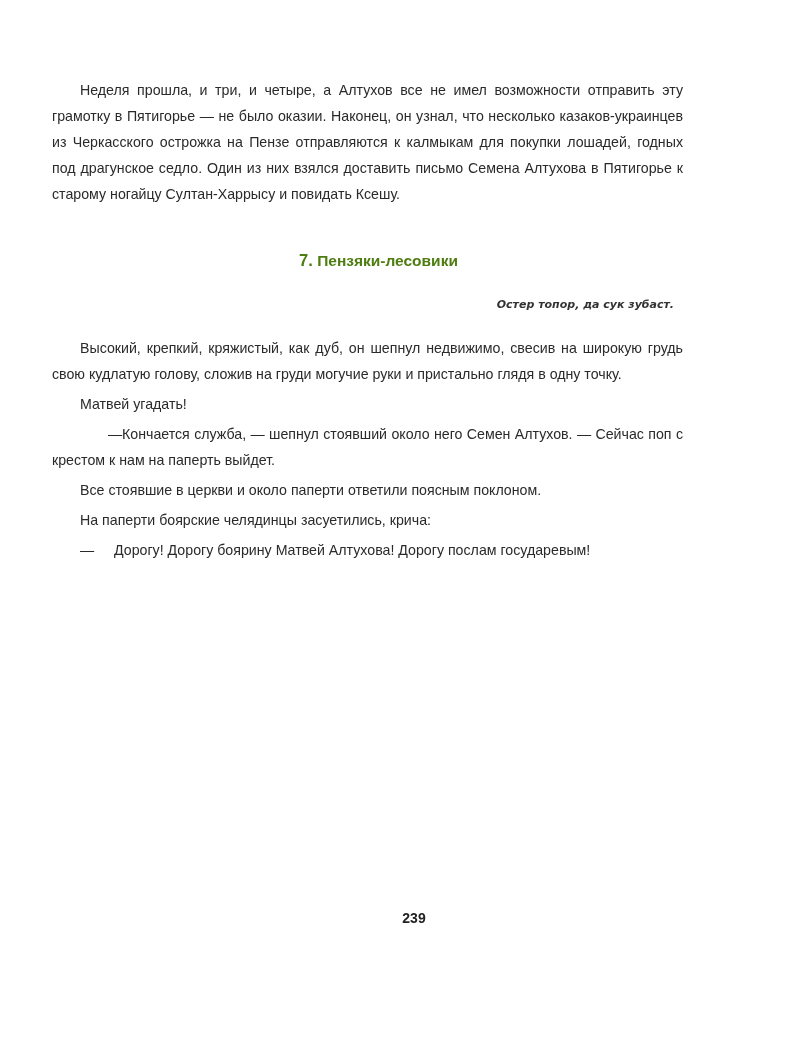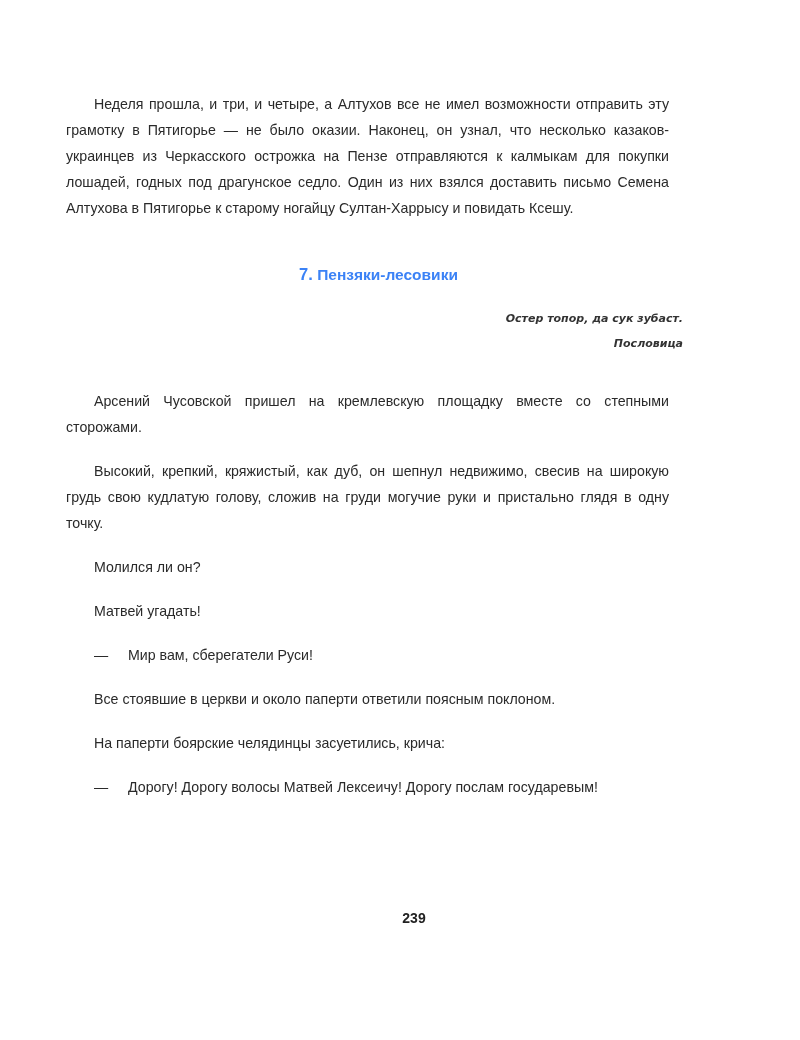--- a/index.html
+++ b/index.html
@@ -2,33 +2,33 @@
 <html><head>
 <meta charset="utf-8">
 <style>
   html, body { margin: 0; padding: 0; background: #ffffff; }
   body { width: 800px; height: 1040px; position: relative; overflow: hidden; }
   .page {
     position: absolute; left: 48px; top: 73px; width: 639px;
     font-family: "Liberation Sans", sans-serif;
     font-size: 14.2px; color: #2a2a2a; line-height: 26px;
   }
-  .p { margin: 18px; text-align: justify; text-indent: 28px; }
+  .p { margin: 4px; text-align: justify; text-indent: 28px; }
   .p.last { text-align-last: left; }
   .dash { display: inline-block; width: 34px; text-indent: 0; }
   .dash-wide { display: inline-block; width: 42px; }
   .chapter {
     margin: 0; text-align: center; font-weight: bold; font-size: 15.5px;
-    color: #3b82f6; margin-top: 40px; margin-bottom: 0; padding-left: 22px;
+    color: #4d7c0f; margin-top: 40px; margin-bottom: 0; padding-left: 22px;
   }
   .chapter .num { font-weight: bold; font-size: 16.5px; }
   .epigraph {
     text-align: right; font-style: italic; font-weight: bold;
     font-family: "DejaVu Sans", sans-serif; font-size: 11px; color: #333;
-    line-height: 25px; margin-top: 18px; margin-right: 4px;
+    line-height: 25px; margin-top: 18px; margin-right: 13px;
   }
   .spacer1 { height: 14px; }
   .page-number {
     position: absolute; left: 0; width: 800px; top: 910px;
     text-align: center; font-family: "Liberation Sans", sans-serif;
     font-weight: bold; font-size: 14px; color: #222;
     padding-left: 14px;
   }
 </style>
 </head>
@@ -37,37 +37,34 @@
 <div class="page">
   <p class="p last">Неделя прошла, и три, и четыре, а Алтухов все не имел возможности отправить эту грамотку в Пятигорье — не было оказии. Наконец, он узнал, что несколько казаков-украинцев из Черкасского острожка на Пензе отправляются к калмыкам для покупки лошадей, годных под драгунское седло. Один из них взялся доставить письмо Семена Алтухова в Пятигорье к старому ногайцу Султан-Харрысу и повидать Ксешу.</p>
 
   <h2 class="chapter">
     <span class="num">7.</span>
     <span>Пензяки-лесовики</span>
   </h2>
 
   <div class="epigraph">
     <div>Остер топор, да сук зубаст.</div>
-    <div>Пословица</div>
   </div>
 
   <div class="spacer1"></div>
 
-  <p class="p last">Арсений Чусовской пришел на кремлевскую площадку вместе со степными сторожами.</p>
   <p class="p last">Высокий, крепкий, кряжистый, как дуб, он шепнул недвижимо, свесив на широкую грудь свою кудлатую голову, сложив на груди могучие руки и пристально глядя в одну точку.</p>
-  <p class="p last">Молился ли он?</p>
   <p class="p last">Матвей угадать!</p>
 
+  <p class="p last">
+    <span class="dash-wide">—</span><span>Кончается служба, — шепнул стоявший около него Семен Алтухов. — Сейчас поп с крестом к нам на паперть выйдет.</span>
+  </p>
 
 
-  <p class="p last">
-    <span class="dash">—</span><span>Мир вам, сберегатели Руси!</span>
-  </p>
 
   <p class="p last">Все стоявшие в церкви и около паперти ответили поясным поклоном.</p>
   <p class="p last">На паперти боярские челядинцы засуетились, крича:</p>
 
   <p class="p last">
-    <span class="dash">—</span><span>Дорогу! Дорогу волосы Матвей Лексеичу! Дорогу послам государевым!</span>
+    <span class="dash">—</span><span>Дорогу! Дорогу боярину Матвей Алтухова! Дорогу послам государевым!</span>
   </p>
 </div>
 
 <div class="page-number">239</div>
 
 </body></html>

